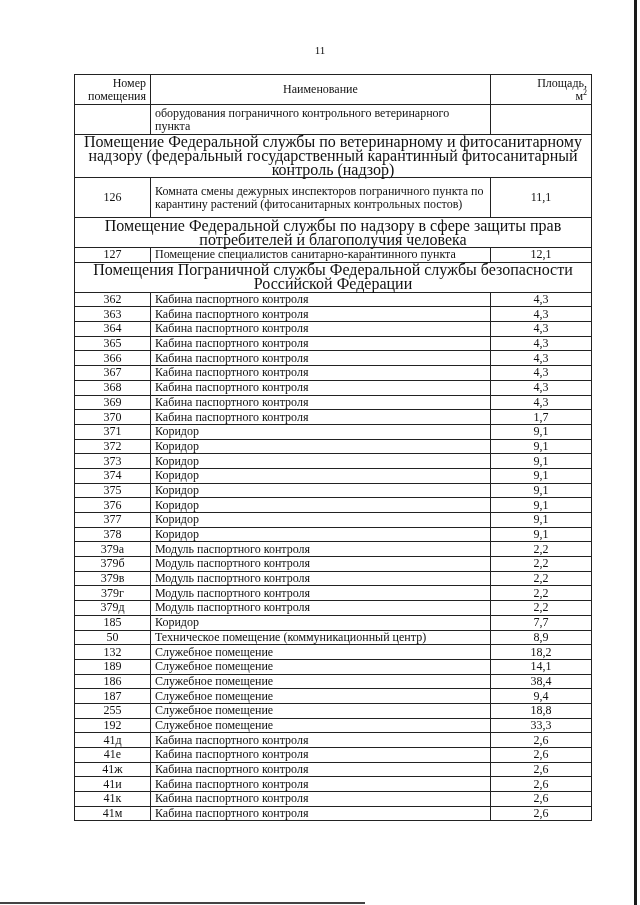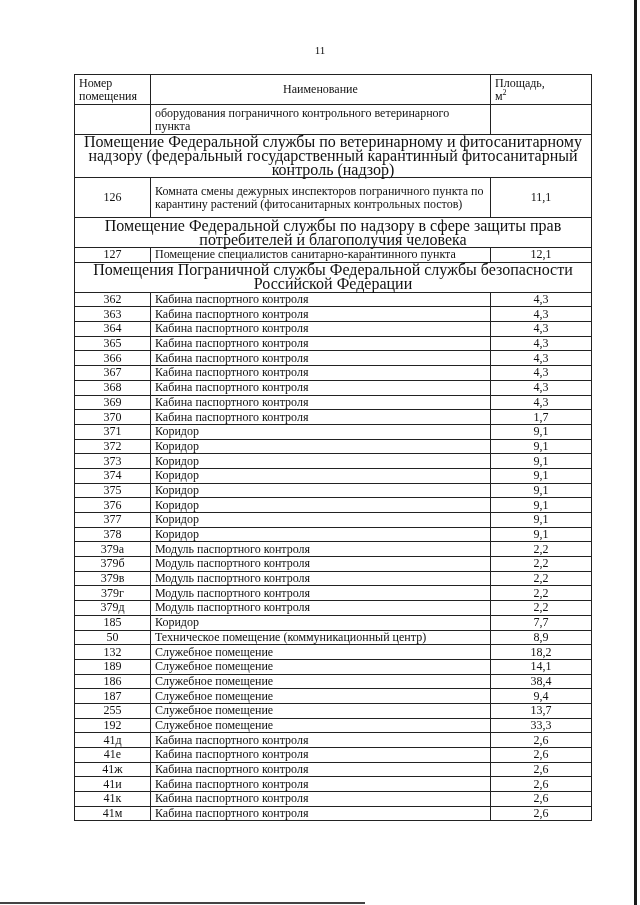--- a/index.html
+++ b/index.html
@@ -30,21 +30,21 @@
     }
     table.rooms td, table.rooms th {
       border: 1px solid #222;
       padding: 0 4px;
       vertical-align: middle;
       font-weight: normal;
     }
     col.c-num { width: 76px; }
     col.c-name { width: 340px; }
     col.c-area { width: 101px; }
-    .hdr td { height: 29px; text-align: left; }
+    .hdr td { height: 29px; text-align: right; }
     .hdr td.name-h { text-align: center; }
     .cont td { height: 29px; }
     .section td {
       text-align: center; font-weight: bold; height: 29px;
       font-size: 16px; line-height: 14px;
     }
     .tall td { height: 39px; }
     .row td { height: 13.7px; line-height: 13px; }
     td.num { text-align: center; }
     td.area { text-align: center; }
@@ -228,21 +228,21 @@
         <td class="area">38,4</td>
       </tr>
       <tr class="row">
         <td class="num">187</td>
         <td class="name">Служебное помещение</td>
         <td class="area">9,4</td>
       </tr>
       <tr class="row">
         <td class="num">255</td>
         <td class="name">Служебное помещение</td>
-        <td class="area">13,7</td>
+        <td class="area">18,8</td>
       </tr>
       <tr class="row">
         <td class="num">192</td>
         <td class="name">Служебное помещение</td>
         <td class="area">33,3</td>
       </tr>
       <tr class="row">
         <td class="num">41д</td>
         <td class="name">Кабина паспортного контроля</td>
         <td class="area">2,6</td>

